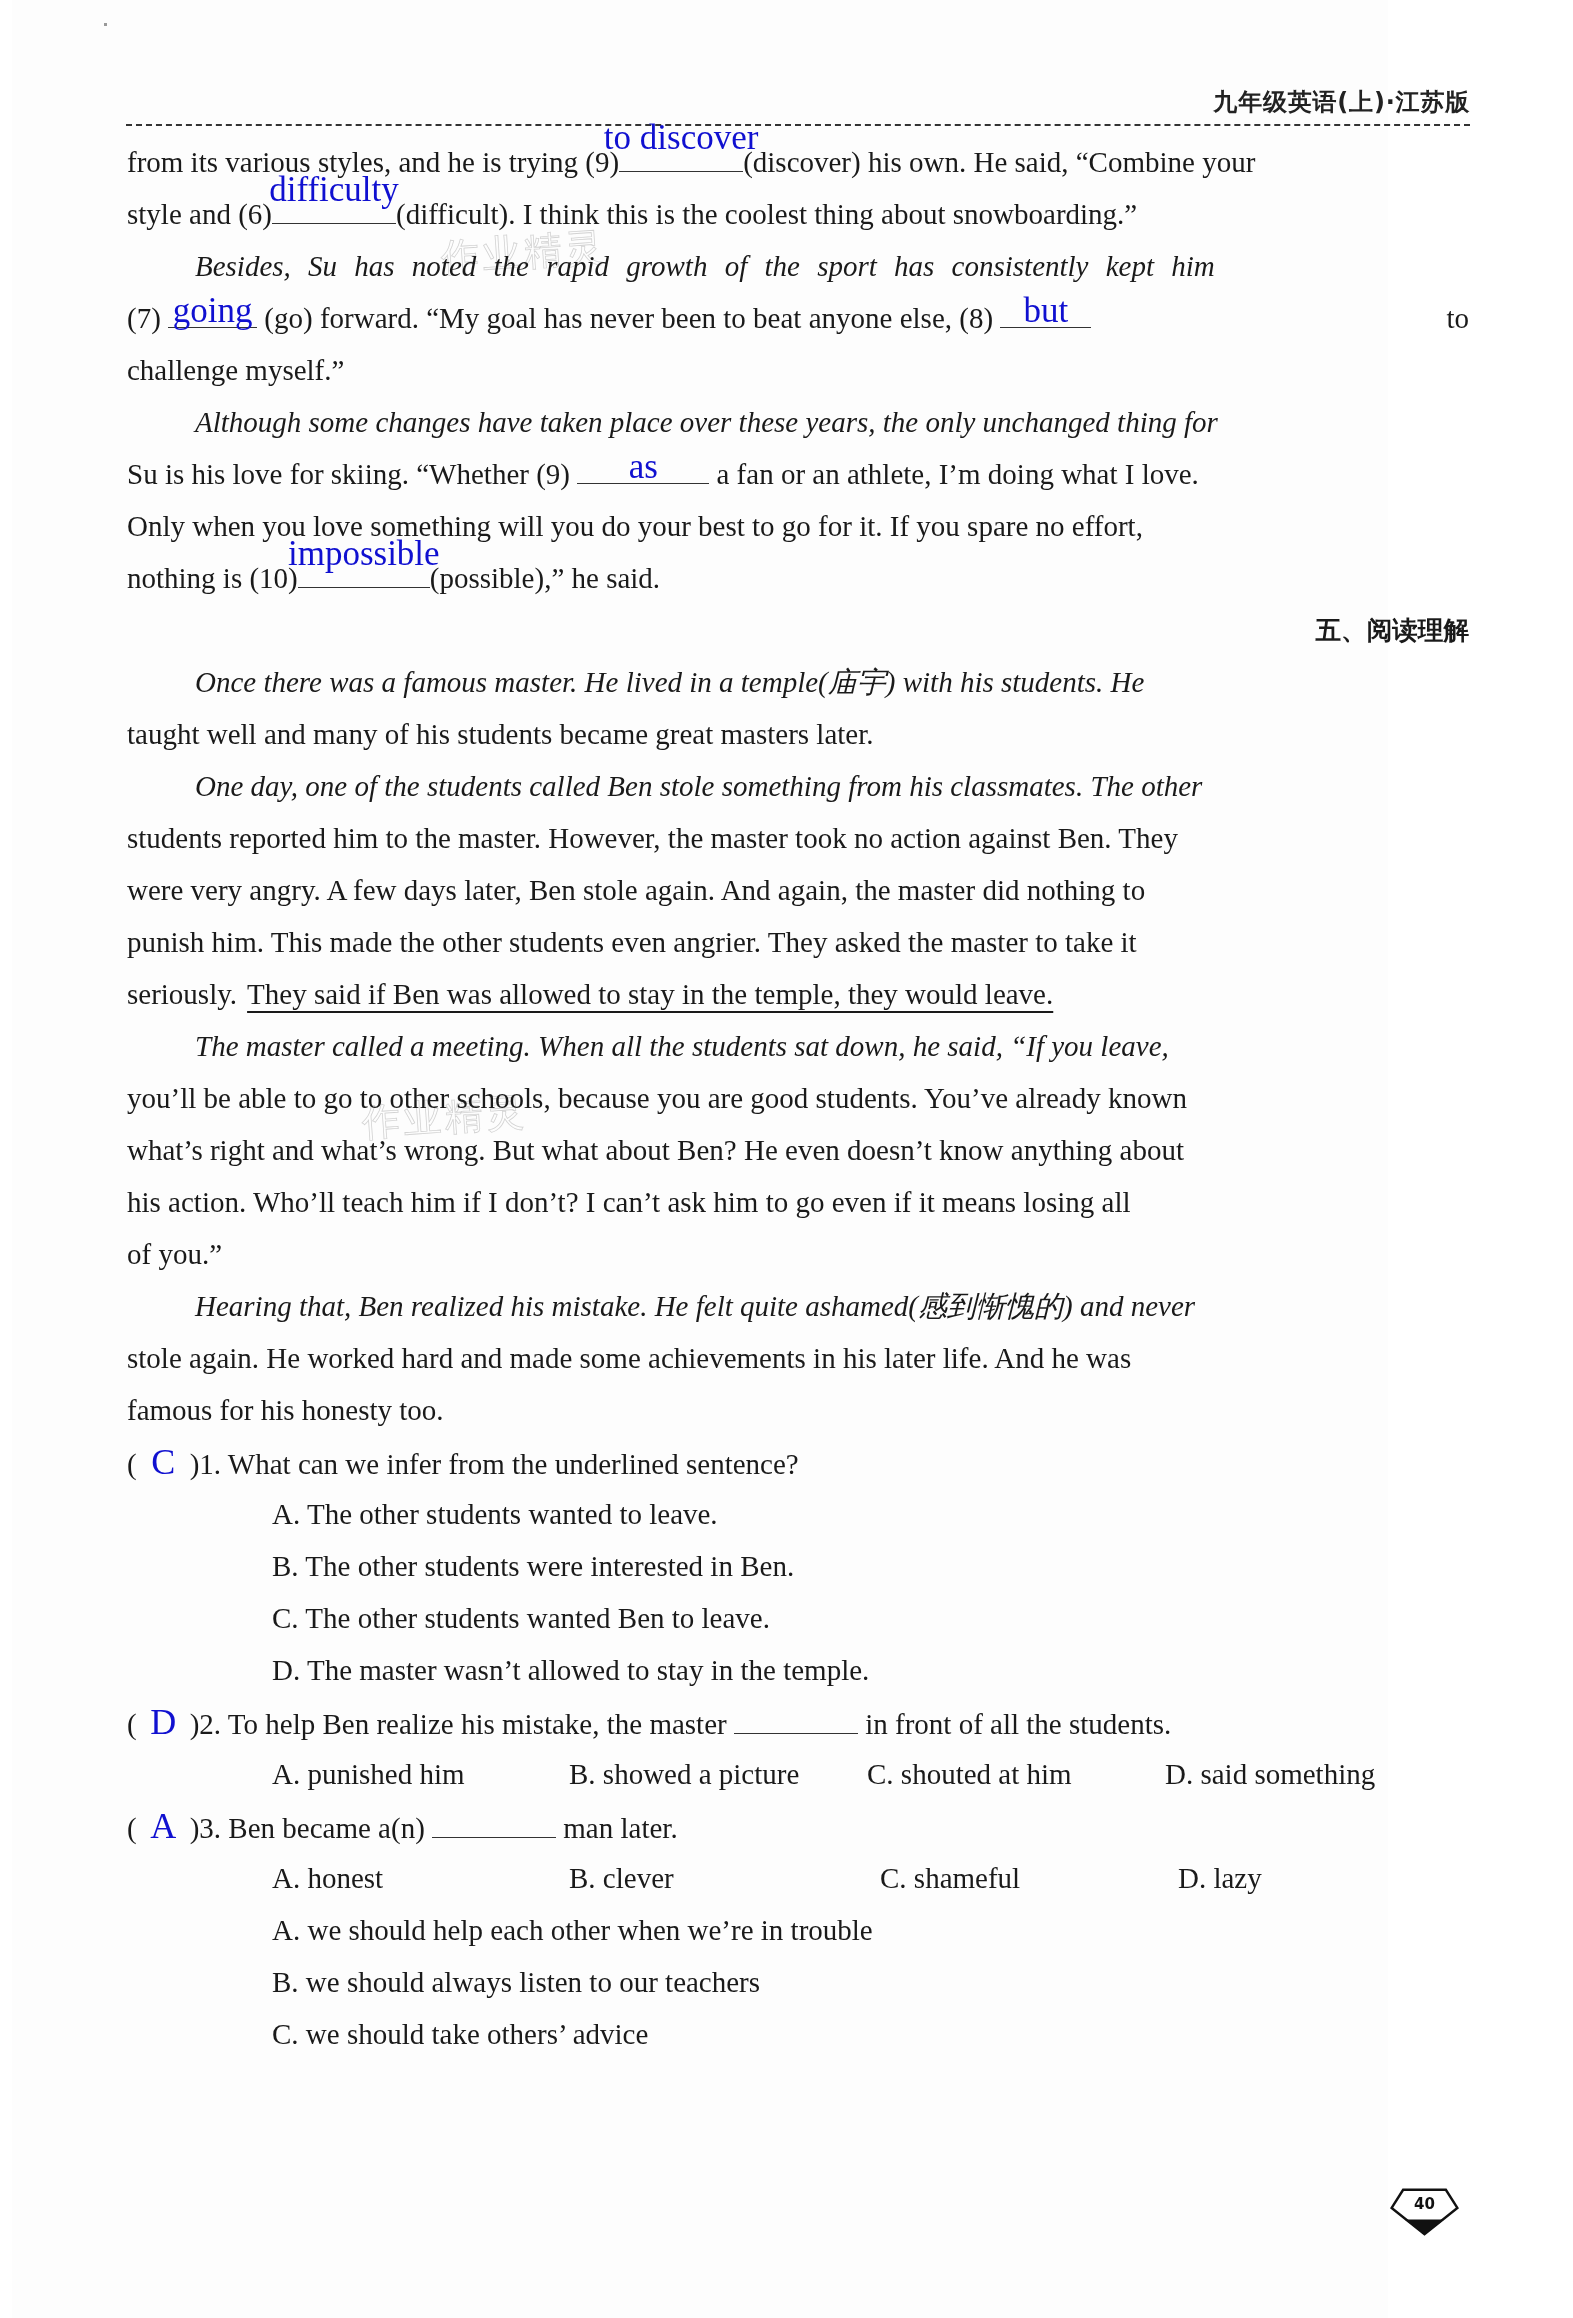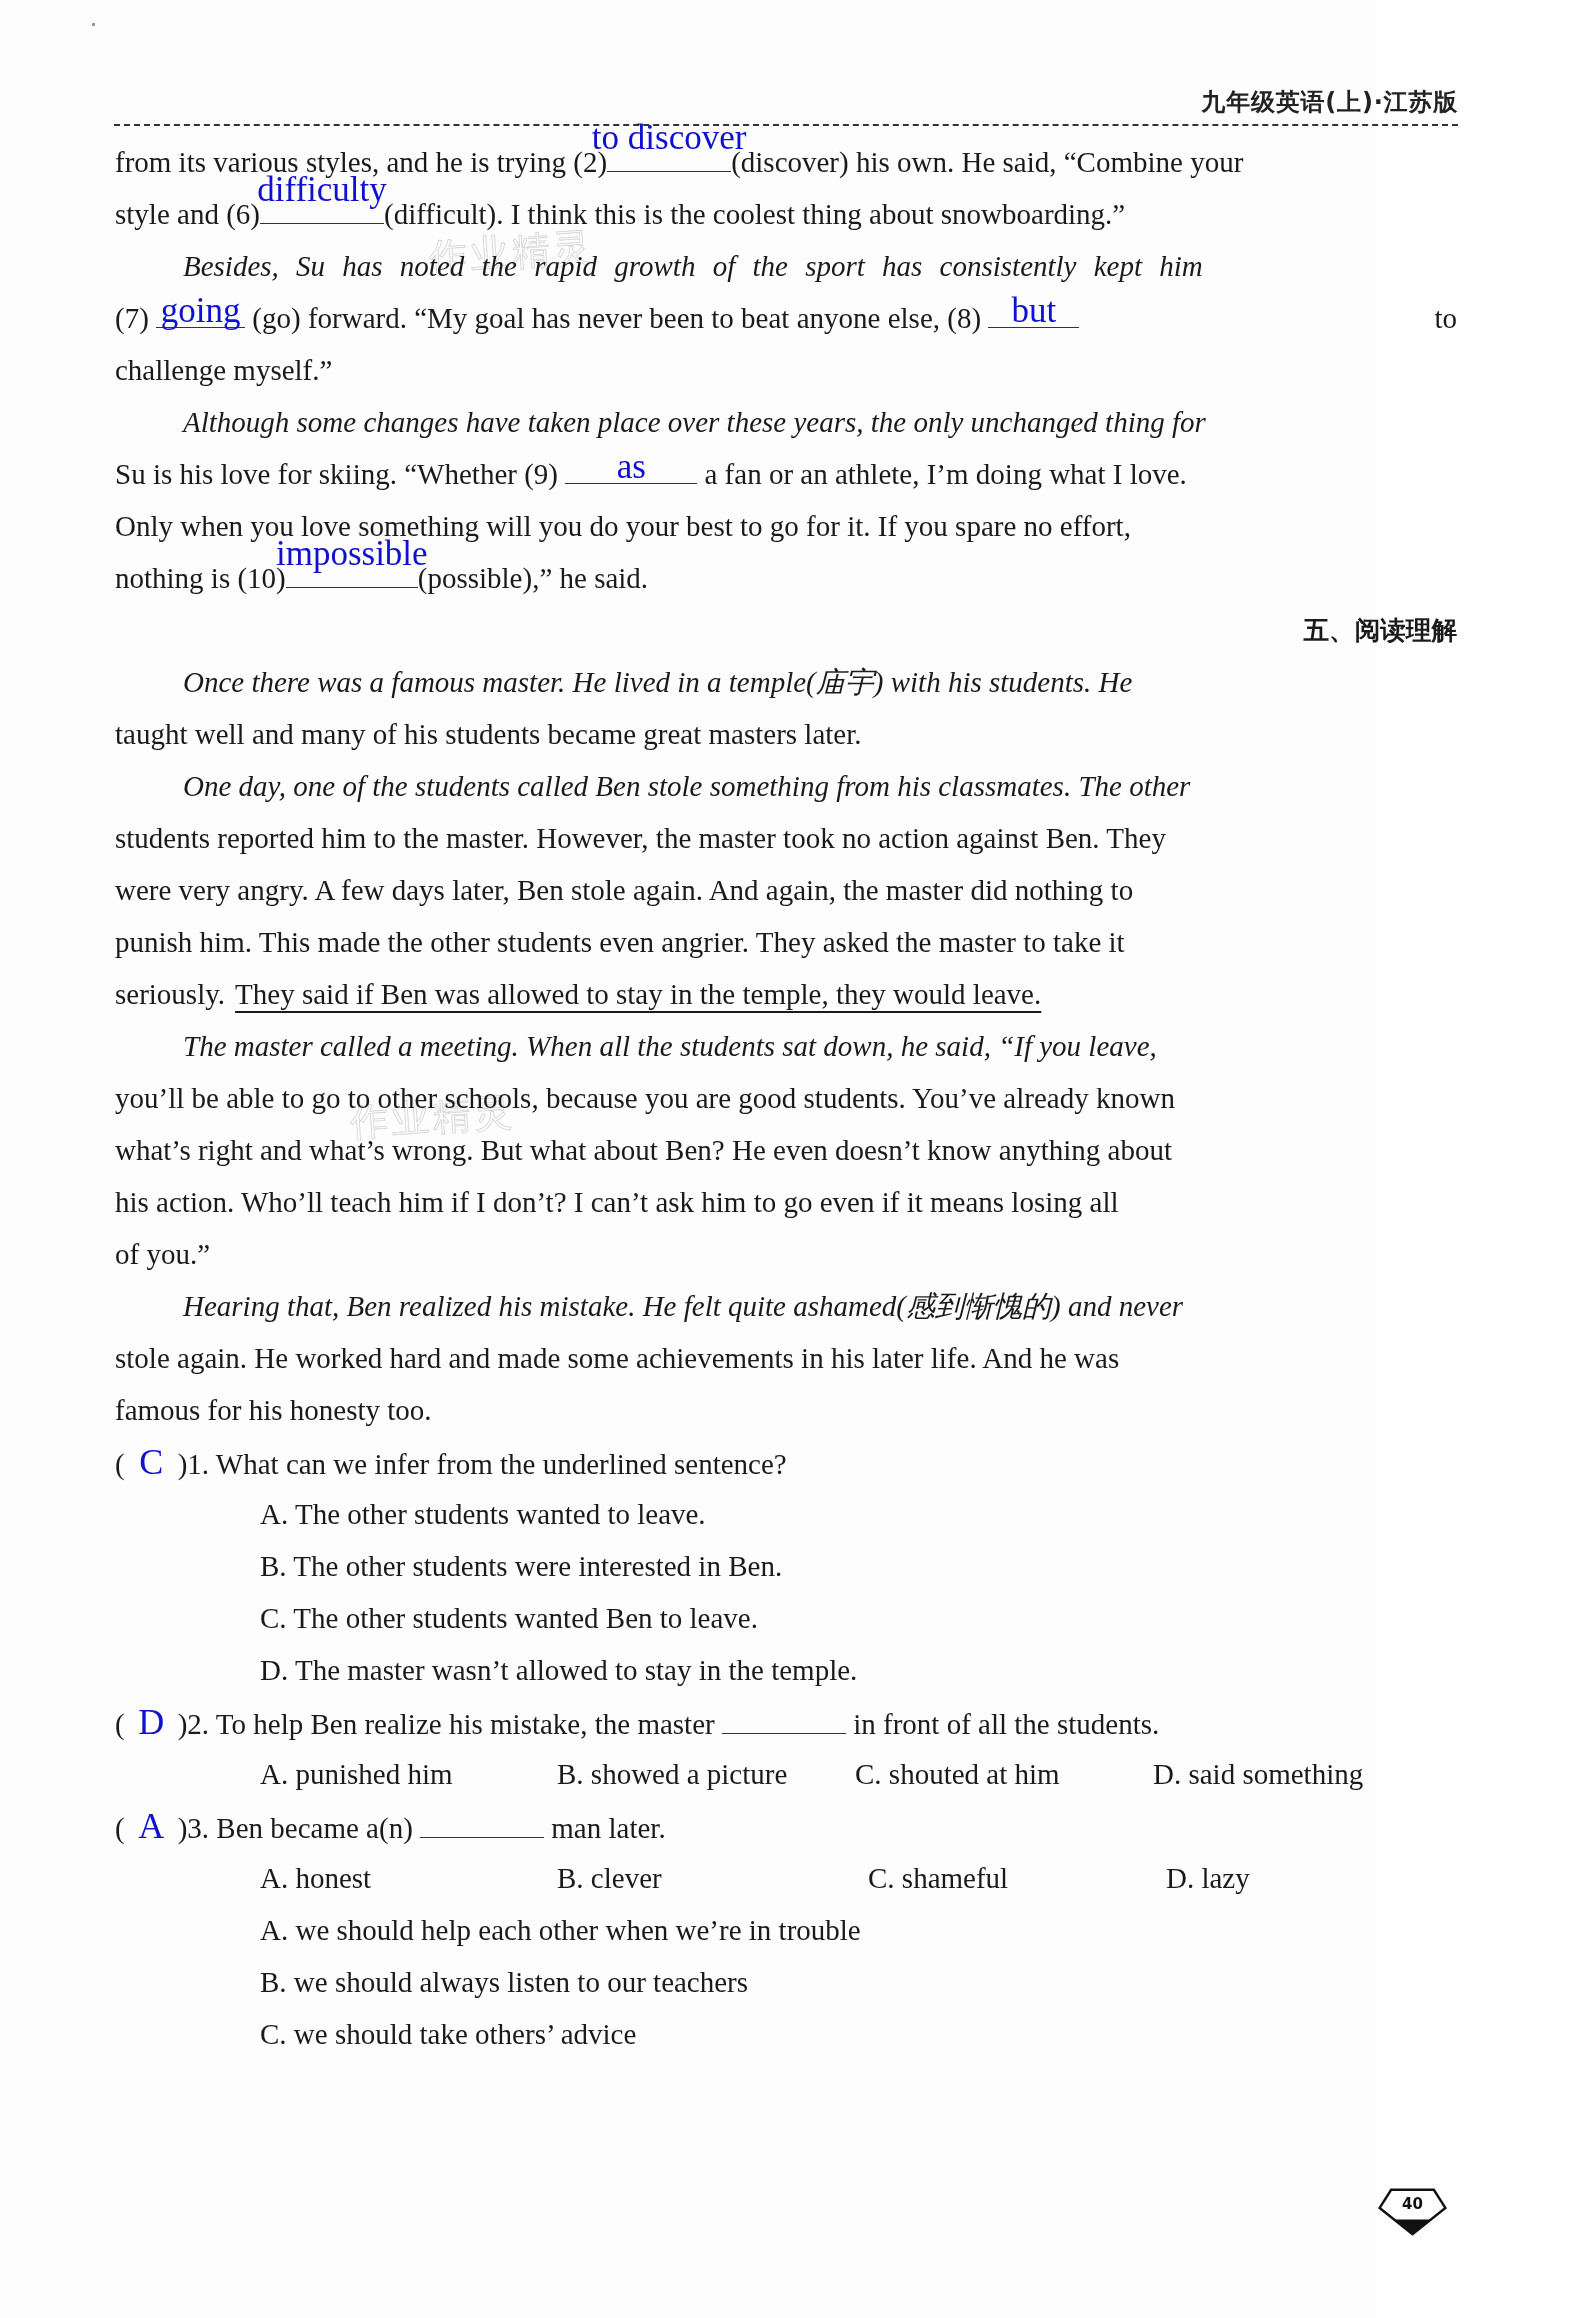--- a/index.html
+++ b/index.html
@@ -1,18 +1,18 @@
 <!DOCTYPE html>
 <html style="font-size:13px"><head>
 <meta charset="utf-8">
 <style>
   html, body { margin: 0; padding: 0; background: #ffffff; }
   body { width: 1574px; height: 2319px; position: relative; overflow: hidden;
          font-family: "Liberation Serif", "DejaVu Serif", serif; color: #1a1a1a; }
-  .page { position: absolute; left: 0; top: 0; width: 1376px; height: 2319px; background: #fdfdfd; }
+  .page { position: absolute; left: 12px; top: 0; width: 1376px; height: 2319px; background: #fdfdfd; }
   .corner-mark { position: absolute; left: 92px; top: 23px; width: 2.5px; height: 2.5px; background:#999; }
   .header { position: absolute; left: 114px; top: 86px; width: 1344px; }
   .header-title { position: absolute; right: 0; top: 0; font-family: "DejaVu Sans", sans-serif;
                   font-weight: bold; font-size: 24px; letter-spacing: 0.8px; color: #222; }
   .header-rule { position: absolute; left: 0; top: 38px; width: 1344px; border-top: 2.5px dashed #333; }
   .content { position: absolute; left: 115px; top: 136px; width: 1342px; }
   .line { position: relative; font-size: 29px; line-height: 52px; height: 52px; white-space: nowrap;
           display: flex; justify-content: space-between; }
   .line.last { justify-content: flex-start; }
   .line.last > * { margin-right: 10px; }
@@ -47,21 +47,21 @@
     <div class="header-rule"></div>
   </div>
 
   <div class="watermark" style="left:429px; top:227px;">作业精灵</div>
   <div class="watermark" style="left:350px; top:1092px;">作业精灵</div>
 
   <div class="content">
 
     <div class="line">
       <span>
-        <span>from its various styles, and he is trying (2)</span><span class="blank" style="width:124px;"><span class="ans raised">to discover</span></span><span>(discover) his own.  He said, “Combine your</span>
+        <span>from its various styles, and he is trying (9)</span><span class="blank" style="width:124px;"><span class="ans raised">to discover</span></span><span>(discover) his own.  He said, “Combine your</span>
       </span>
     </div>
     <div class="line last">
       <span>
         <span>style and (6)</span><span class="blank" style="width:124px;"><span class="ans raised">difficulty</span></span><span>(difficult). I think this is the coolest thing about snowboarding.”</span>
       </span>
     </div>
     <div class="line indent" style="word-spacing:10px;">
       <span>Besides, Su has noted the rapid growth of the sport has consistently kept him</span>
     </div>

